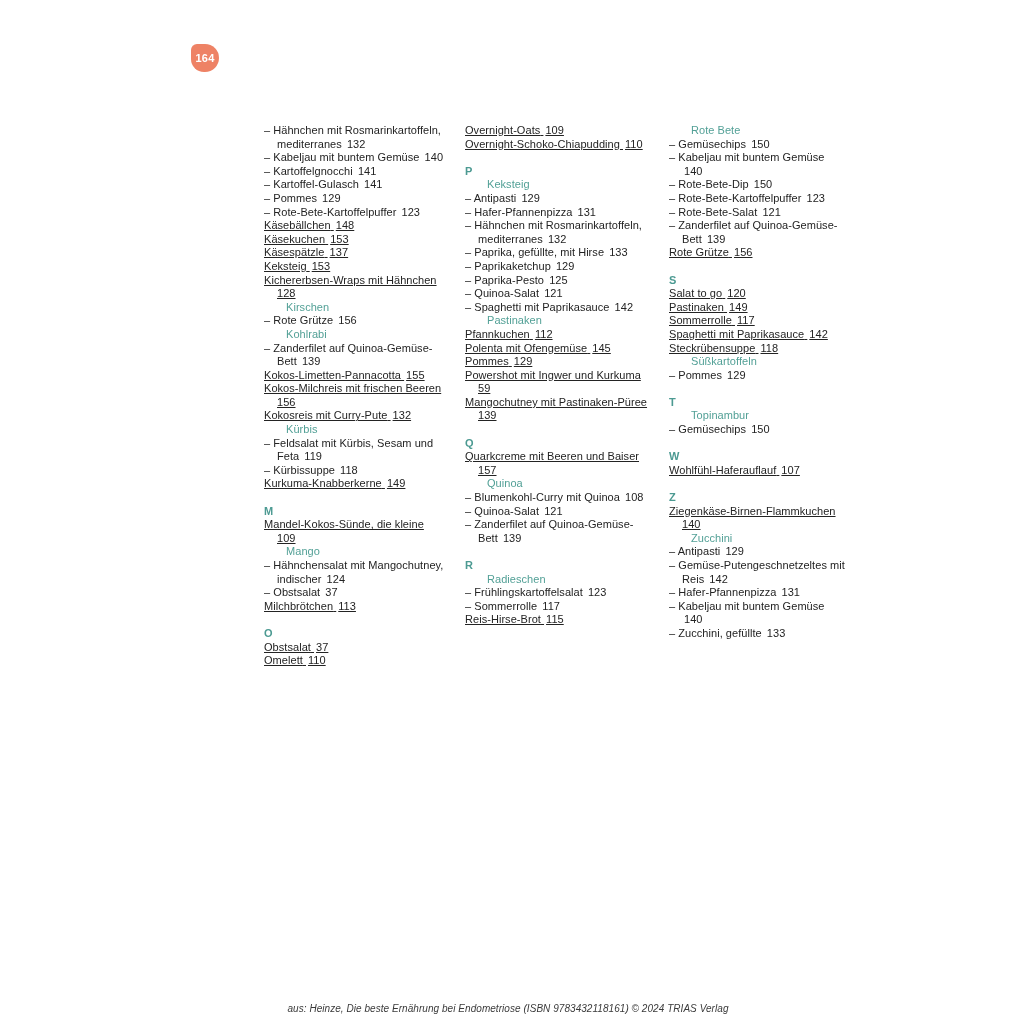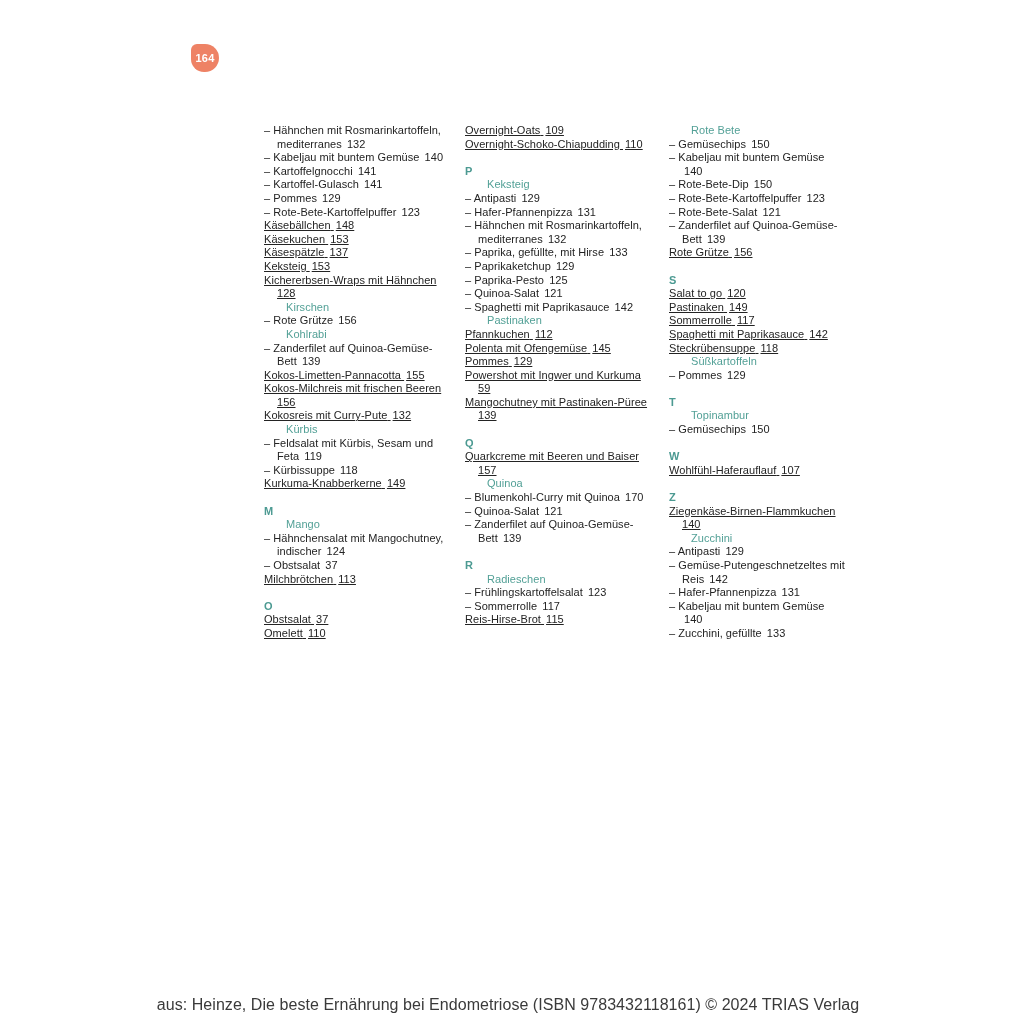--- a/index.html
+++ b/index.html
@@ -33,22 +33,23 @@
   .col-2{left:641px;width:176px;}
   .item{margin:0;}
   .item.entry{padding-left:11px;text-indent:-11px;text-decoration:underline;}
   .item.subentry{padding-left:13px;text-indent:-13px;}
   .item.heading{color:#52a096;padding-left:22px;}
   .item.letter{color:#4c9a92;font-weight:bold;margin-top:13.6px;}
   .pg{padding-left:2px;white-space:nowrap;}
   .footer{
     position:absolute;left:0;right:8px;bottom:10px;
     text-align:center;
-    font-size:16px;color:#3a3a3a;
+    font-size:10px;color:#3a3a3a;
     letter-spacing:.05px;
+    font-style:italic;
   }
 </style>
 </head>
 <body>
 
 <div class="page">
   <div class="badge">164</div>
 
   <div class="col col-0">
       <div class="item subentry"><span>– Hähnchen mit Rosmarinkartoffeln, mediterranes</span> <span class="pg">132</span></div>
@@ -67,20 +68,21 @@
       <div class="item heading"><span>Kohlrabi</span></div>
       <div class="item subentry"><span>– Zanderfilet auf Quinoa-Gemüse-Bett</span> <span class="pg">139</span></div>
       <div class="item entry"><span>Kokos-Limetten-Pannacotta</span> <span class="pg">155</span></div>
       <div class="item entry"><span>Kokos-Milchreis mit frischen Beeren</span> <span class="pg">156</span></div>
       <div class="item entry"><span>Kokosreis mit Curry-Pute</span> <span class="pg">132</span></div>
       <div class="item heading"><span>Kürbis</span></div>
       <div class="item subentry"><span>– Feldsalat mit Kürbis, Sesam und Feta</span> <span class="pg">119</span></div>
       <div class="item subentry"><span>– Kürbissuppe</span> <span class="pg">118</span></div>
       <div class="item entry"><span>Kurkuma-Knabberkerne</span> <span class="pg">149</span></div>
       <div class="item letter"><span>M</span></div>
+      <div class="item entry"><span>Mandel-Kokos-Sünde, die kleine</span> <span class="pg">109</span></div>
       <div class="item heading"><span>Mango</span></div>
       <div class="item subentry"><span>– Hähnchensalat mit Mangochutney, indischer</span> <span class="pg">124</span></div>
       <div class="item subentry"><span>– Obstsalat</span> <span class="pg">37</span></div>
       <div class="item entry"><span>Milchbrötchen</span> <span class="pg">113</span></div>
       <div class="item letter"><span>O</span></div>
       <div class="item entry"><span>Obstsalat</span> <span class="pg">37</span></div>
       <div class="item entry"><span>Omelett</span> <span class="pg">110</span></div>
     </div>
   <div class="col col-1">
       <div class="item entry"><span>Overnight-Oats</span> <span class="pg">109</span></div>
@@ -97,21 +99,21 @@
       <div class="item subentry"><span>– Spaghetti mit Paprikasauce</span> <span class="pg">142</span></div>
       <div class="item heading"><span>Pastinaken</span></div>
       <div class="item entry"><span>Pfannkuchen</span> <span class="pg">112</span></div>
       <div class="item entry"><span>Polenta mit Ofengemüse</span> <span class="pg">145</span></div>
       <div class="item entry"><span>Pommes</span> <span class="pg">129</span></div>
       <div class="item entry"><span>Powershot mit Ingwer und Kurkuma</span> <span class="pg">59</span></div>
       <div class="item entry"><span>Mangochutney mit Pastinaken-Püree</span> <span class="pg">139</span></div>
       <div class="item letter"><span>Q</span></div>
       <div class="item entry"><span>Quarkcreme mit Beeren und Baiser</span> <span class="pg">157</span></div>
       <div class="item heading"><span>Quinoa</span></div>
-      <div class="item subentry"><span>– Blumenkohl-Curry mit Quinoa</span> <span class="pg">170</span></div>
+      <div class="item subentry"><span>– Blumenkohl-Curry mit Quinoa</span> <span class="pg">108</span></div>
       <div class="item subentry"><span>– Quinoa-Salat</span> <span class="pg">121</span></div>
       <div class="item subentry"><span>– Zanderfilet auf Quinoa-Gemüse-Bett</span> <span class="pg">139</span></div>
       <div class="item letter"><span>R</span></div>
       <div class="item heading"><span>Radieschen</span></div>
       <div class="item subentry"><span>– Frühlingskartoffelsalat</span> <span class="pg">123</span></div>
       <div class="item subentry"><span>– Sommerrolle</span> <span class="pg">117</span></div>
       <div class="item entry"><span>Reis-Hirse-Brot</span> <span class="pg">115</span></div>
     </div>
   <div class="col col-2">
       <div class="item heading"><span>Rote Bete</span></div>

